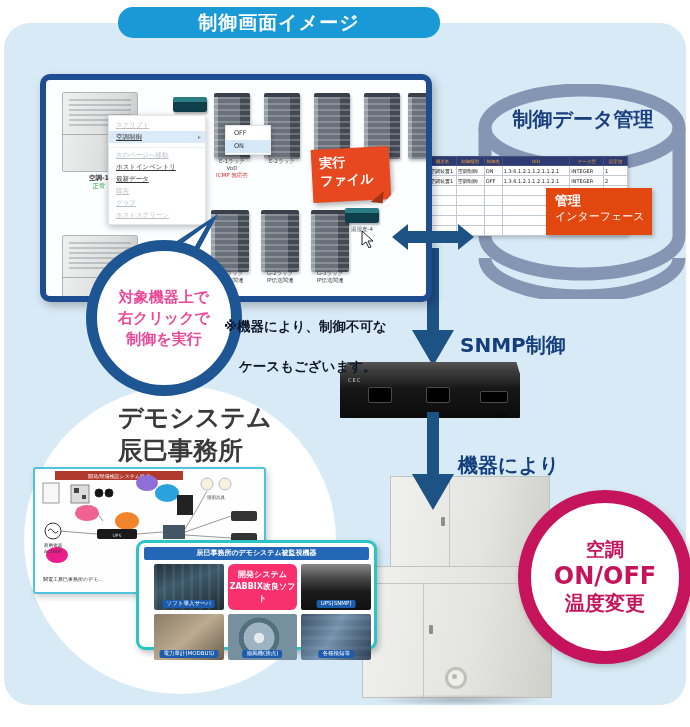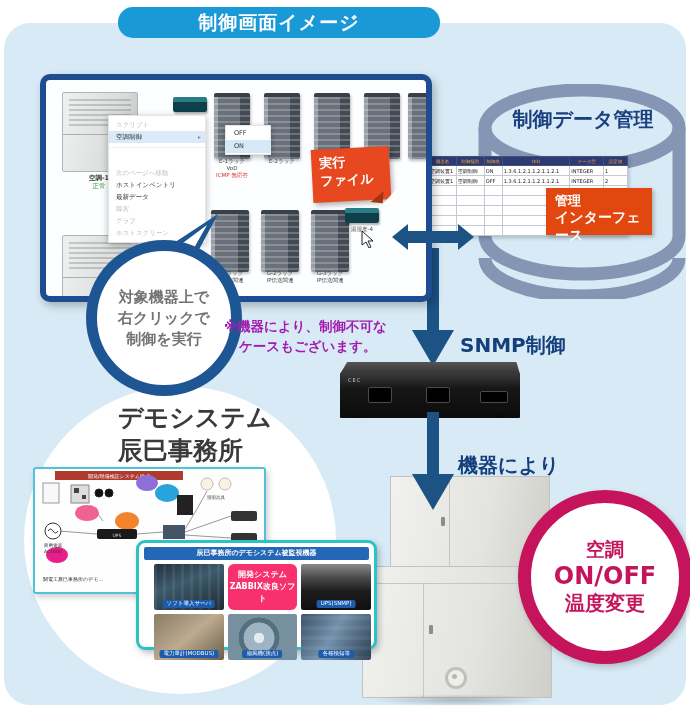--- a/index.html
+++ b/index.html
@@ -26,56 +26,56 @@
   .aclab .ok{color:#2FA43C;font-weight:normal;}
   .rack{background:
         repeating-linear-gradient(180deg,rgba(255,255,255,.22) 0 2px,transparent 2px 6px),
         linear-gradient(90deg,#9AA0A8 0 10%,#6A717B 10% 72%,#434A54 72%);
         border-top:4px solid #3A4049;border-radius:2px;box-shadow:1px 2px 3px rgba(0,0,0,.25);}
   .rlab{text-align:center;font-size:5.5px;line-height:1.3;color:#444;}
   .rlab .alert{color:#D22C2C;}
   .tealdev{background:linear-gradient(180deg,#2A7D85 0 35%,#0E3F4A 35%);border-radius:2px;
            box-shadow:1px 2px 2px rgba(0,0,0,.3);}
   .menu{background:#fff;box-shadow:0 2px 7px rgba(0,0,0,.28);border:1px solid #E3E5E8;z-index:3;}
-  .mi{height:12px;line-height:12px;font-size:6.5px;color:#333;padding:0 7px;position:relative;}
+  .mi{height:12px;line-height:12px;font-size:6.5px;color:#333;padding:0 7px;position:relative;text-decoration:underline;}
   .mi.dis{color:#B9BEC7;}
   .mi.hl{background:#DAEAF8;}
   .mi .caret{position:absolute;right:4px;top:0;color:#8A8F98;font-size:6px;}
-  .mi.gap{margin-top:4px;border-top:1px solid #F0F1F3;padding-top:19px;}
+  .mi.gap{margin-top:4px;border-top:1px solid #F0F1F3;padding-top:1px;}
   .submenu{background:#fff;box-shadow:0 2px 6px rgba(0,0,0,.28);border:1px solid #E3E5E8;z-index:4;}
   .smi{height:13px;line-height:13px;font-size:6.5px;color:#333;padding:0 8px;}
   .smi.hl{background:#D4E8F7;}
   .exec{background:#E8481F;color:#fff;font-weight:bold;font-size:13px;line-height:1.35;
         padding:5px 0 0 8px;transform:rotate(-3deg);z-index:5;box-shadow:2px 3px 5px rgba(0,0,0,.3);}
   .exec::after{content:"";position:absolute;right:-6px;bottom:-6px;border-style:solid;
         border-width:0 0 16px 16px;border-color:transparent transparent #fff transparent;}
   .exec::before{content:"";position:absolute;right:8px;bottom:-3px;border-style:solid;
         border-width:0 0 12px 12px;border-color:transparent transparent #A33312 transparent;transform:rotate(8deg);}
 
   
   .bubble{left:86px;top:240px;width:134px;height:134px;border-radius:50%;background:#fff;
           border:11px solid #1E5593;z-index:7;display:flex;flex-direction:column;align-items:center;
           justify-content:center;text-align:center;}
-  .bubble div{font-size:15px;font-weight:bold;color:#737373;line-height:1.4;}
-  .note{left:224px;top:316px;z-index:8;font-size:13.5px;font-weight:600;color:#a21caf;line-height:1.5;}
-  .note .ind{padding-left:15px;}
+  .bubble div{font-size:15px;font-weight:bold;color:#ec4899;line-height:1.4;}
+  .note{left:224px;top:316px;z-index:8;font-size:13.5px;font-weight:600;color:#0f172a;line-height:1.5;}
+  .note .ind{padding-left:15px;margin-top:20px;}
 
   
   .cyl-label{left:488px;top:106px;width:190px;text-align:center;font-size:20px;font-weight:bold;
              color:#1A3E7E;z-index:2;}
   .ctl-table{left:428px;top:156px;width:200px;z-index:3;border-collapse:collapse;background:#fff;
              box-shadow:1px 2px 4px rgba(0,0,0,.2);}
   .ctl-table th{background:#2E3A72;color:#F2A43C;font-size:4.5px;font-weight:normal;height:8px;
                 border:1px solid #44507E;padding:0;}
   .ctl-table td{font-size:5px;color:#222;height:9px;border:1px solid #C3C8D2;padding:0 1px;
                 white-space:nowrap;overflow:hidden;}
   .mgmt{left:546px;top:188px;width:106px;height:47px;background:#E2470F;color:#fff;z-index:4;
         padding:5px 0 0 9px;box-sizing:border-box;box-shadow:2px 2px 4px rgba(0,0,0,.25);}
   .mgmt .l1{font-size:13px;font-weight:bold;line-height:1.2;}
-  .mgmt .l2{font-size:14px;font-weight:bold;}
+  .mgmt .l2{font-size:11px;font-weight:normal;}
 
   
   .flowlab{font-size:20px;font-weight:bold;color:#153F7C;z-index:6;}
 
   
   .dev{left:337px;top:356px;width:186px;height:66px;z-index:3;}
   .dev .top{position:absolute;left:3px;top:6px;width:180px;height:12px;
       background:linear-gradient(180deg,#555,#333);clip-path:polygon(4% 0,98% 0,100% 100%,0 100%);}
   .dev .front{position:absolute;left:3px;top:17px;width:180px;height:45px;
       background:linear-gradient(180deg,#3A3A3A,#161616 35%,#0C0C0C);border-radius:1px;}

